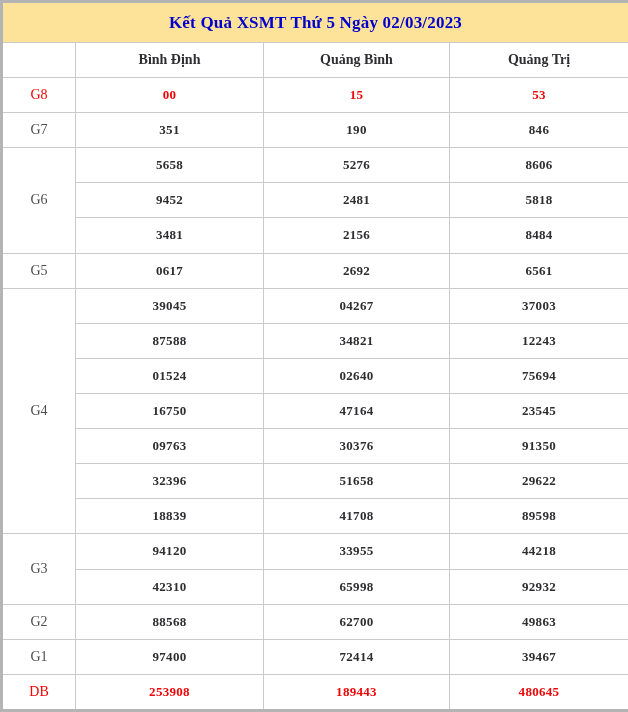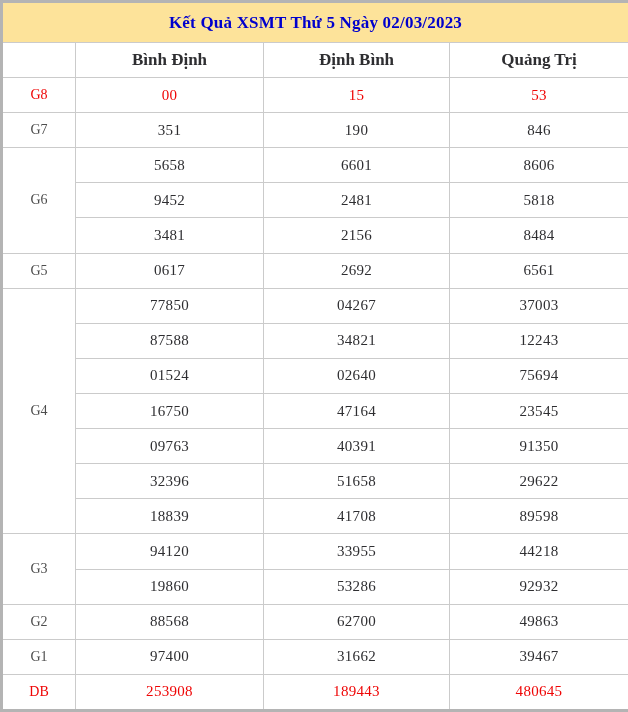--- a/index.html
+++ b/index.html
@@ -40,33 +40,33 @@
   .title-cell{
     background:var(--title-bg);
     color:var(--title-text);
     font-weight:bold;
     font-size:17px;
     height:39px;
     letter-spacing:.2px;
   }
   .header-row th{
     height:34px;
-    font-size:17px;
+    font-size:14px;
     font-weight:bold;
     color:var(--number);
   }
   tbody td{ height:34px; }
   .label-cell{
     font-size:14px;
     font-weight:normal;
     color:var(--label);
   }
   .value-cell{
-    font-size:15px;
-    font-weight:normal;
+    font-size:13px;
+    font-weight:bold;
     color:var(--number);
     letter-spacing:.3px;
   }
   .red{ color:var(--highlight) !important;margin-top:19px; }
 </style>
 </head>
 <body>
 
 <div class="board">
   <table class="kq">
@@ -76,116 +76,116 @@
       <col style="width:186px">
       <col style="width:180px">
     </colgroup>
     <thead>
       <tr>
         <td class="title-cell" colspan="4">Kết Quả XSMT Thứ 5 Ngày 02/03/2023</td>
       </tr>
       <tr class="header-row">
         <td class="label-cell"></td>
         <th>Bình Định</th>
-        <th>Định Bình</th>
+        <th>Quảng Bình</th>
         <th>Quảng Trị</th>
       </tr>
     </thead>
     <tbody>
         <tr>
           <td class="label-cell red" rowspan="1">G8</td>
           <td class="value-cell red">00</td>
           <td class="value-cell red">15</td>
           <td class="value-cell red">53</td>
         </tr>
         <tr>
           <td class="label-cell" rowspan="1">G7</td>
           <td class="value-cell">351</td>
           <td class="value-cell">190</td>
           <td class="value-cell">846</td>
         </tr>
         <tr>
           <td class="label-cell" rowspan="3">G6</td>
           <td class="value-cell">5658</td>
-          <td class="value-cell">6601</td>
+          <td class="value-cell">5276</td>
           <td class="value-cell">8606</td>
         </tr>
         <tr>
           <td class="value-cell">9452</td>
           <td class="value-cell">2481</td>
           <td class="value-cell">5818</td>
         </tr>
         <tr>
           <td class="value-cell">3481</td>
           <td class="value-cell">2156</td>
           <td class="value-cell">8484</td>
         </tr>
         <tr>
           <td class="label-cell" rowspan="1">G5</td>
           <td class="value-cell">0617</td>
           <td class="value-cell">2692</td>
           <td class="value-cell">6561</td>
         </tr>
         <tr>
           <td class="label-cell" rowspan="7">G4</td>
-          <td class="value-cell">77850</td>
+          <td class="value-cell">39045</td>
           <td class="value-cell">04267</td>
           <td class="value-cell">37003</td>
         </tr>
         <tr>
           <td class="value-cell">87588</td>
           <td class="value-cell">34821</td>
           <td class="value-cell">12243</td>
         </tr>
         <tr>
           <td class="value-cell">01524</td>
           <td class="value-cell">02640</td>
           <td class="value-cell">75694</td>
         </tr>
         <tr>
           <td class="value-cell">16750</td>
           <td class="value-cell">47164</td>
           <td class="value-cell">23545</td>
         </tr>
         <tr>
           <td class="value-cell">09763</td>
-          <td class="value-cell">40391</td>
+          <td class="value-cell">30376</td>
           <td class="value-cell">91350</td>
         </tr>
         <tr>
           <td class="value-cell">32396</td>
           <td class="value-cell">51658</td>
           <td class="value-cell">29622</td>
         </tr>
         <tr>
           <td class="value-cell">18839</td>
           <td class="value-cell">41708</td>
           <td class="value-cell">89598</td>
         </tr>
         <tr>
           <td class="label-cell" rowspan="2">G3</td>
           <td class="value-cell">94120</td>
           <td class="value-cell">33955</td>
           <td class="value-cell">44218</td>
         </tr>
         <tr>
-          <td class="value-cell">19860</td>
-          <td class="value-cell">53286</td>
+          <td class="value-cell">42310</td>
+          <td class="value-cell">65998</td>
           <td class="value-cell">92932</td>
         </tr>
         <tr>
           <td class="label-cell" rowspan="1">G2</td>
           <td class="value-cell">88568</td>
           <td class="value-cell">62700</td>
           <td class="value-cell">49863</td>
         </tr>
         <tr>
           <td class="label-cell" rowspan="1">G1</td>
           <td class="value-cell">97400</td>
-          <td class="value-cell">31662</td>
+          <td class="value-cell">72414</td>
           <td class="value-cell">39467</td>
         </tr>
         <tr>
           <td class="label-cell red" rowspan="1">DB</td>
           <td class="value-cell red">253908</td>
           <td class="value-cell red">189443</td>
           <td class="value-cell red">480645</td>
         </tr>
       </tbody>
   </table>

